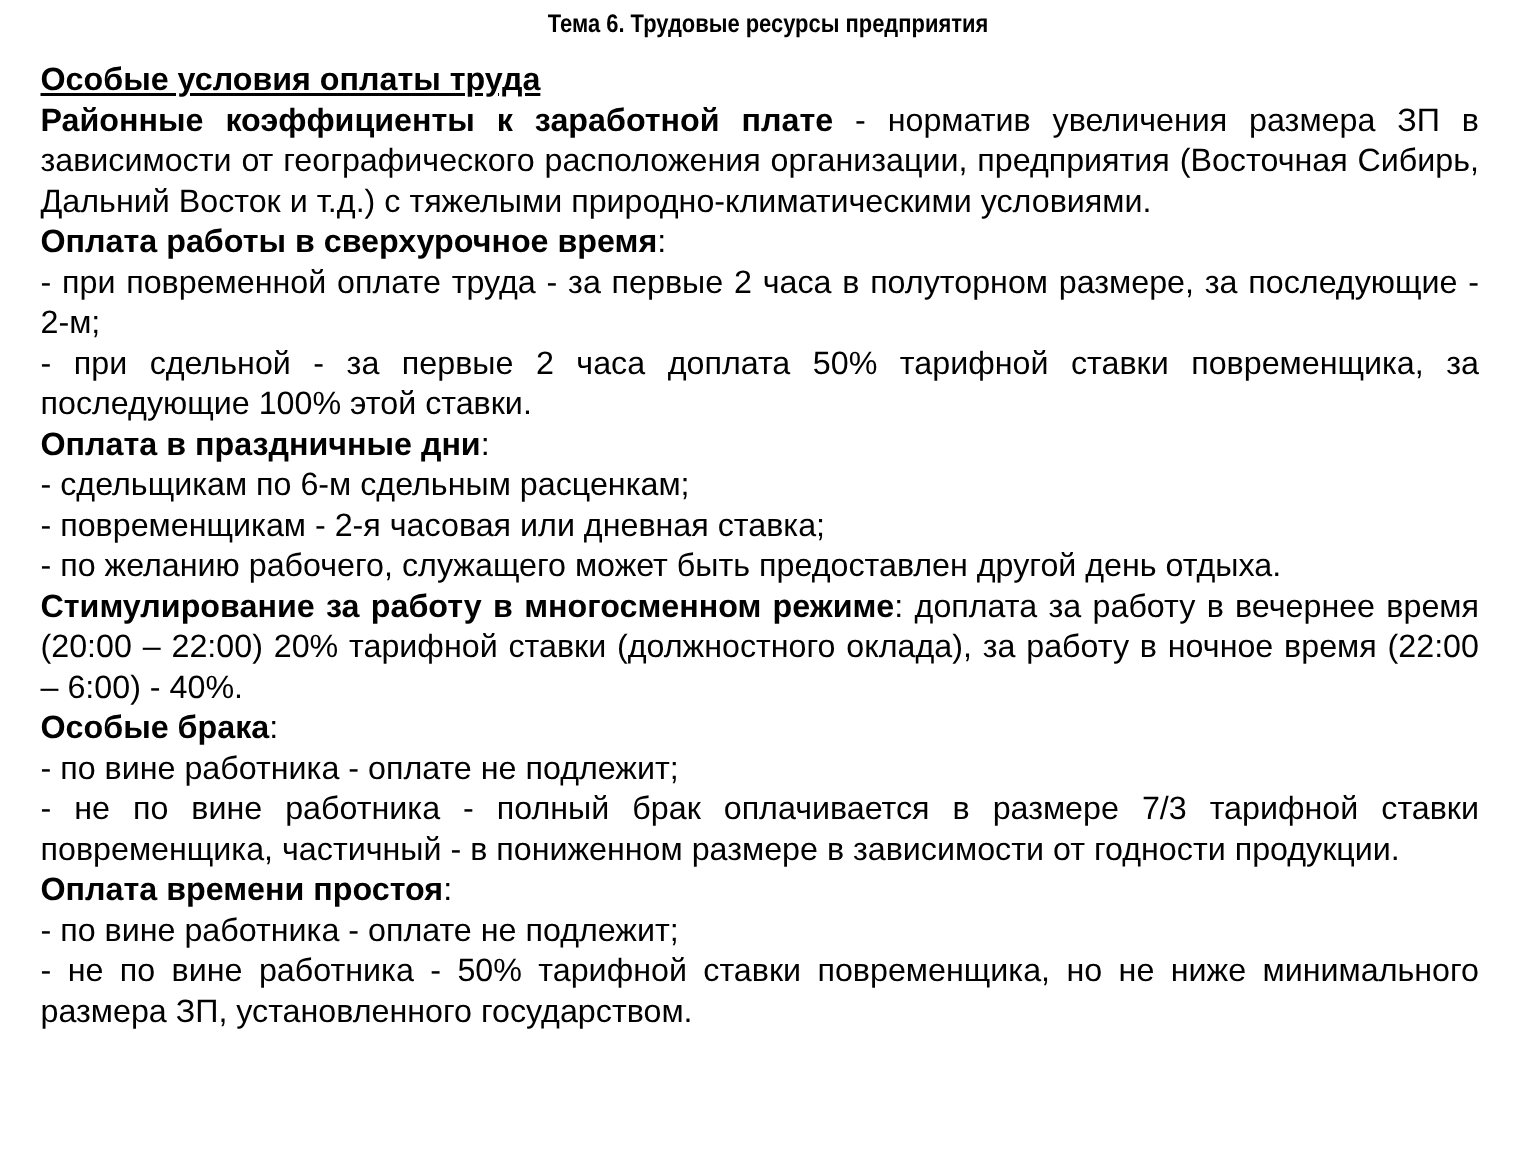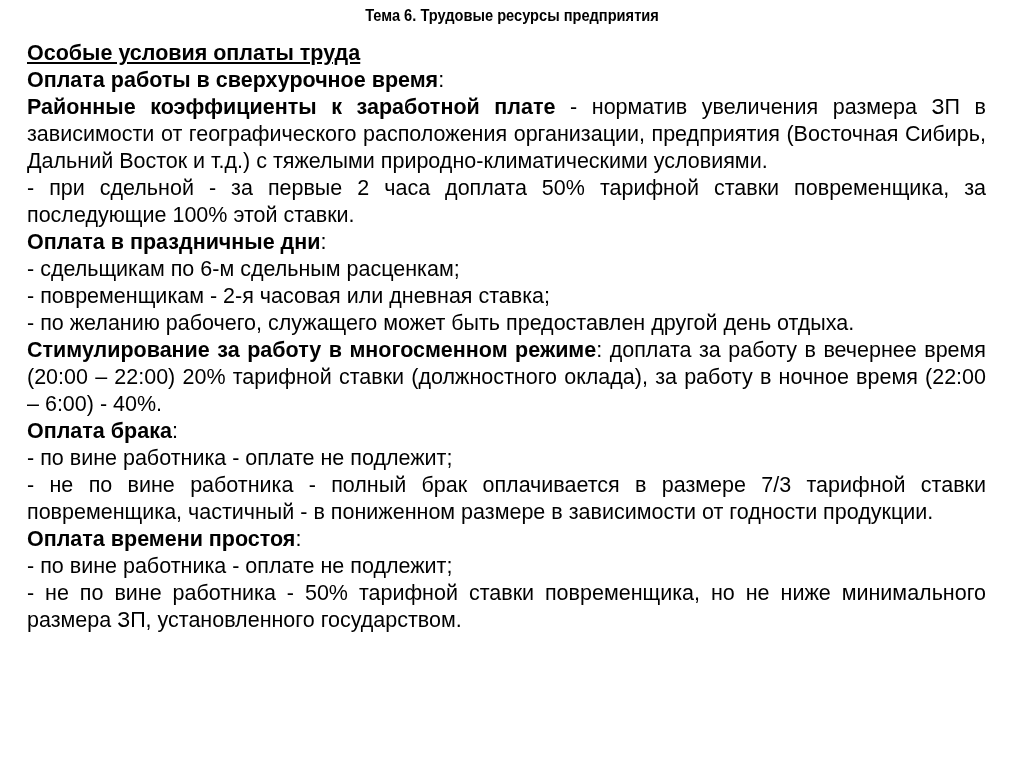--- a/index.html
+++ b/index.html
@@ -19,32 +19,33 @@
   .b { font-weight: bold; }
 </style>
 </head>
 <body>
 
 <div class="slide-title">Тема 6. Трудовые ресурсы предприятия</div>
 
 <div class="content">
   <p class="section-title">Особые условия оплаты труда</p>
 
+  <p><span class="b">Районные коэффициенты к заработной плате</span><span> - норматив увеличения размера ЗП в зависимости от географического расположения организации, предприятия (Восточная Сибирь, Дальний Восток и т.д.) с тяжелыми природно-климатическими условиями.</span></p>
+
   <p><span class="b">Оплата работы в сверхурочное время</span><span>:</span></p>
-
-  <p><span class="b">Районные коэффициенты к заработной плате</span><span> - норматив увеличения размера ЗП в зависимости от географического расположения организации, предприятия (Восточная Сибирь, Дальний Восток и т.д.) с тяжелыми природно-климатическими условиями.</span></p>
+  <p>- при повременной оплате труда - за первые 2 часа в полуторном размере, за последующие - 2-м;</p>
   <p>- при сдельной - за первые 2 часа доплата 50% тарифной ставки повременщика, за последующие 100% этой ставки.</p>
 
   <p><span class="b">Оплата в праздничные дни</span><span>:</span></p>
   <p>- сдельщикам по 6-м сдельным расценкам;</p>
   <p>- повременщикам - 2-я часовая или дневная ставка;</p>
   <p>- по желанию рабочего, служащего может быть предоставлен другой день отдыха.</p>
 
   <p><span class="b">Стимулирование за работу в многосменном режиме</span><span>: доплата за работу в вечернее время (20:00 – 22:00) 20% тарифной ставки (должностного оклада), за работу в ночное время (22:00 – 6:00) - 40%.</span></p>
 
-  <p><span class="b">Оплата брака</span><span>:</span></p>
+  <p><span class="b">Особые брака</span><span>:</span></p>
   <p>- по вине работника - оплате не подлежит;</p>
   <p>- не по вине работника - полный брак оплачивается в размере 7/3 тарифной ставки повременщика, частичный - в пониженном размере в зависимости от годности продукции.</p>
 
   <p><span class="b">Оплата времени простоя</span><span>:</span></p>
   <p>- по вине работника - оплате не подлежит;</p>
   <p>- не по вине работника - 50% тарифной ставки повременщика, но не ниже минимального размера ЗП, установленного государством.</p>
 </div>
 
 </body></html>

